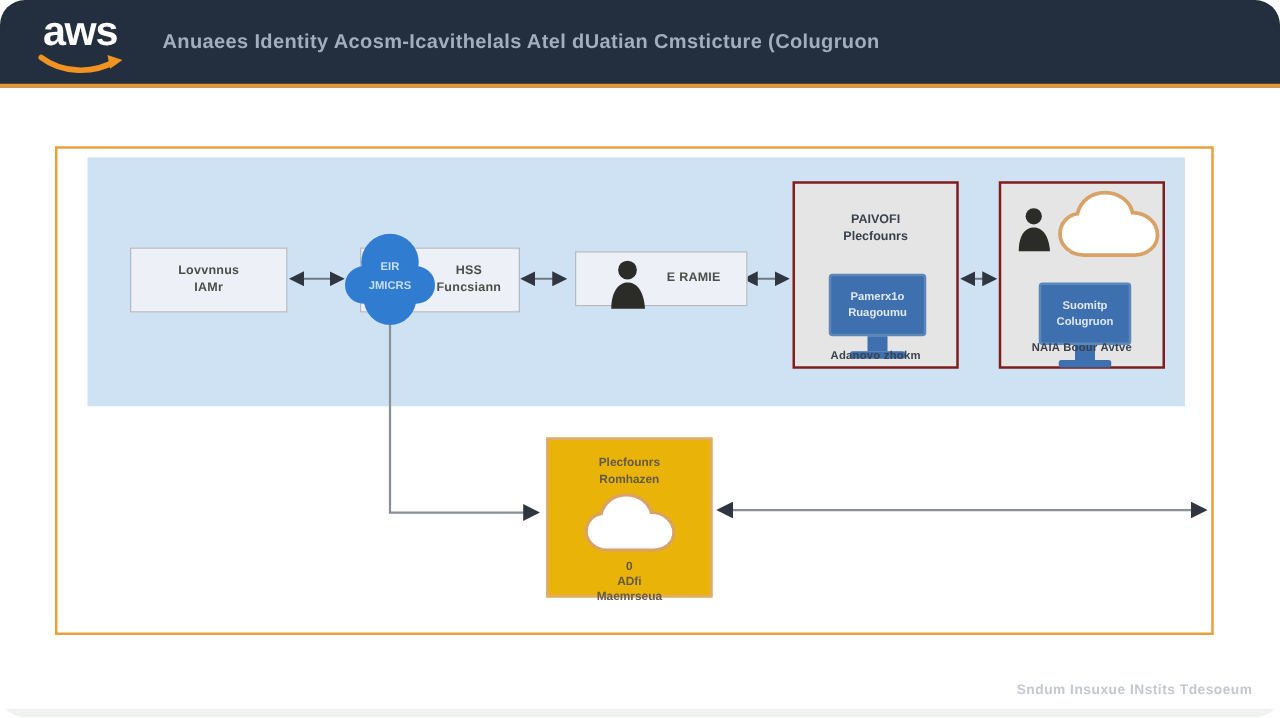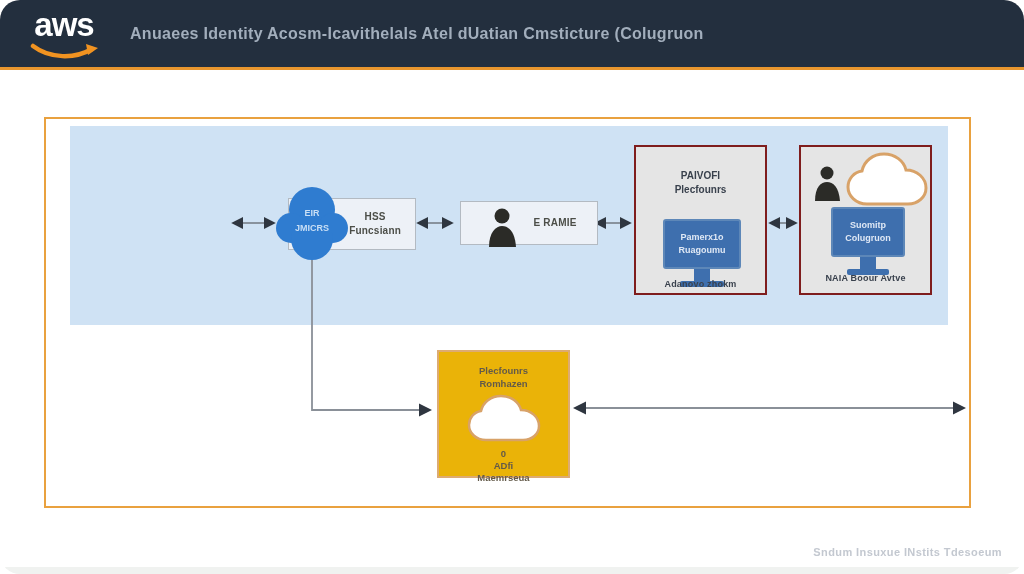--- a/index.html
+++ b/index.html
@@ -118,20 +118,26 @@
       </marker>
     </defs>
     <line x1="233" y1="223" x2="274" y2="223" stroke="#707780" stroke-width="1.6" marker-start="url(#ah)" marker-end="url(#ah)"></line>
     <line x1="418" y1="223" x2="452" y2="223" stroke="#707780" stroke-width="1.6" marker-start="url(#ah)" marker-end="url(#ah)"></line>
     <line x1="596" y1="223" x2="630" y2="223" stroke="#707780" stroke-width="1.6" marker-start="url(#ah)" marker-end="url(#ah)"></line>
     <line x1="770" y1="223" x2="796" y2="223" stroke="#707780" stroke-width="1.6" marker-start="url(#ah)" marker-end="url(#ah)"></line>
     <path d="M312 260 L312 410 L430 410" fill="none" stroke="#8a9098" stroke-width="1.8" marker-end="url(#ah)"></path>
     <line x1="575" y1="408" x2="964" y2="408" stroke="#8a9098" stroke-width="1.8" marker-start="url(#ah)" marker-end="url(#ah)"></line>
   </svg>
 
+  <div class="node" style="left:104px;top:198px;width:126px;height:52px;">
+    <div class="lbl">
+      <div>Lovvnnus</div>
+      <div>IAMr</div>
+    </div>
+  </div>
 
   <div class="node" style="left:288px;top:198px;width:128px;height:52px;justify-content:flex-end;padding-right:14px;">
     <div class="lbl">
       <div>HSS</div>
       <div>Funcsiann</div>
     </div>
   </div>
 
   <div class="abs" style="left:276px;top:184px;width:72px;height:80px;">
     <svg width="72" height="80" viewBox="0 0 72 80">
@@ -174,21 +180,21 @@
         <circle cx="14" cy="8" r="6.5" fill="#2b2b27"></circle>
         <path d="M2 36 C2 22 8 17 14 17 C20 17 26 22 27 36 Z" fill="#2b2b27"></path>
       </svg>
     </div>
     <div class="abs" style="left:44px;top:3px;">
       <svg width="84" height="58" viewBox="0 0 84 58">
         <path d="M22 54 C11 54 3 46 3 37 C3 29 9 22 17 21 C19 11 28 4 39 4 C50 4 59 11 61 20 C72 20 81 28 81 38 C81 47 73 54 63 54 Z" fill="#ffffff" stroke="#d8a268" stroke-width="3"></path>
       </svg>
     </div>
     <div class="monitor" style="left:30px;top:60px;">
-      <div class="screen" style="width:74px;height:50px;">
+      <div class="screen" style="width:74px;height:50px;margin-top:19px;">
         <div>Suomitp</div>
         <div>Colugruon</div>
       </div>
       <div class="neck" style="width:16px;height:12px;"></div>
       <div class="base" style="width:42px;height:6px;"></div>
     </div>
     <div class="caption" style="top:126px;">NAIA Boour Avtve</div>
   </div>
 
   <div class="cream">

